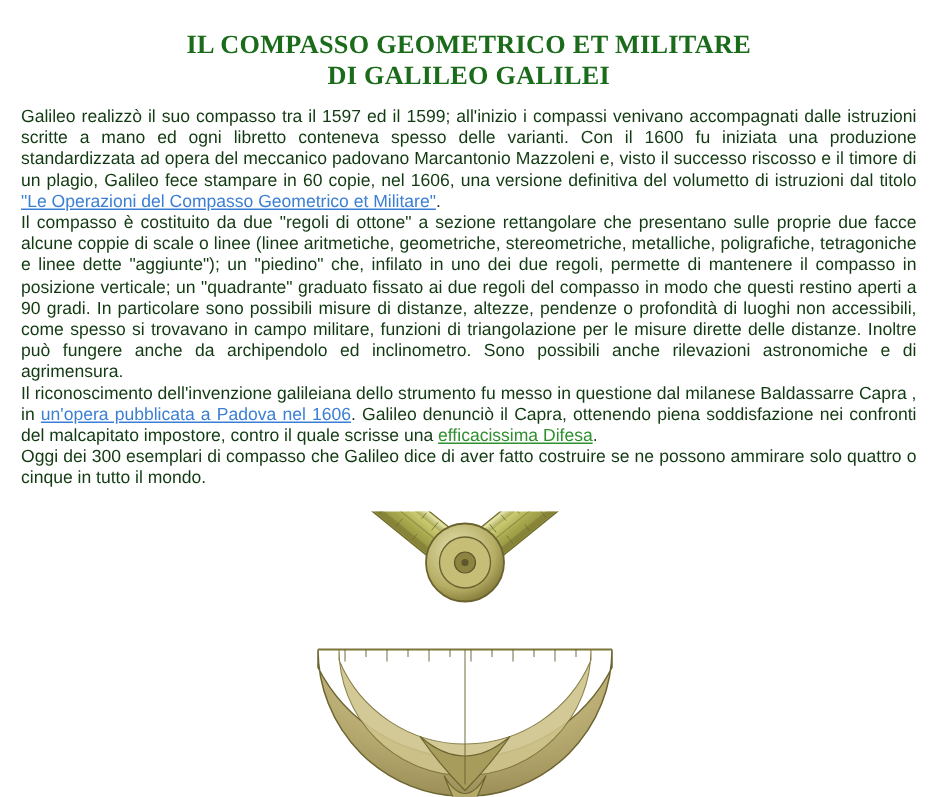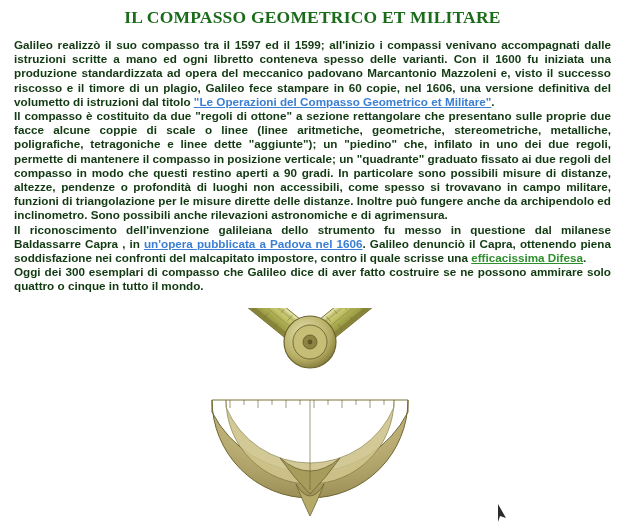--- a/index.html
+++ b/index.html
@@ -14,40 +14,39 @@
     overflow: hidden;
   }
   .page {
     width: 625px;
     height: 531px;
     position: relative;
     box-sizing: border-box;
   }
   .title-block {
     text-align: center;
-    padding-top: 7px;
+    padding-top: 19px;
   }
   .title-line {
     color: #1a6b1a;
     font-family: "Liberation Serif", serif;
     font-weight: bold;
     font-size: 17.5px;
     letter-spacing: 0.2px;
     line-height: 21px;
   }
   .body-text {
     margin: 10px 14px 0 14px;
     color: #123a12;
     font-size: 11.7px;
     line-height: 14.2px;
     text-align: justify;
   }
   .para {
     margin: 0 0 0 0;
-    font-weight: bold;
   }
   .para + .para {
     margin-top: 0px;
   }
   .lnk {
     color: #3b7fd4;
     text-decoration: underline;
     cursor: pointer;
   }
   .lnk-green {
@@ -65,20 +64,21 @@
     display: block;
   }
 </style>
 </head>
 <body>
 
 <div class="page">
 
   <div class="title-block">
     <div class="title-line">IL COMPASSO GEOMETRICO ET MILITARE</div>
+    <div class="title-line">DI GALILEO GALILEI</div>
   </div>
 
   <div class="body-text">
 
     <p class="para"><span>Galileo realizzò il suo compasso tra il 1597 ed il 1599; all'inizio i compassi venivano accompagnati dalle istruzioni scritte a mano ed ogni libretto conteneva spesso delle varianti. Con il 1600 fu iniziata una produzione standardizzata ad opera del meccanico padovano Marcantonio Mazzoleni e, visto il successo riscosso e il timore di un plagio, Galileo fece stampare in 60 copie, nel 1606, una versione definitiva del volumetto di istruzioni dal titolo </span><a class="lnk">"Le Operazioni del Compasso Geometrico et Militare"</a><span>.</span></p>
 
     <p class="para"><span>Il compasso è costituito da due "regoli di ottone" a sezione rettangolare che presentano sulle proprie due facce alcune coppie di scale o linee (linee aritmetiche, geometriche, stereometriche, metalliche, poligrafiche, tetragoniche e linee dette "aggiunte"); un "piedino" che, infilato in uno dei due regoli, permette di mantenere il compasso in posizione verticale; un "quadrante" graduato fissato ai due regoli del compasso in modo che questi restino aperti a 90 gradi. In particolare sono possibili misure di distanze, altezze, pendenze o profondità di luoghi non accessibili, come spesso si trovavano in campo militare, funzioni di triangolazione per le misure dirette delle distanze. Inoltre può fungere anche da archipendolo ed inclinometro. Sono possibili anche rilevazioni astronomiche e di agrimensura.</span></p>
 
     <p class="para"><span>Il riconoscimento dell'invenzione galileiana dello strumento fu messo in questione dal milanese Baldassarre Capra , in </span><a class="lnk">un'opera pubblicata a Padova nel 1606</a><span>. Galileo denunciò il Capra, ottenendo piena soddisfazione nei confronti del malcapitato impostore, contro il quale scrisse una </span><a class="lnk-green">efficacissima Difesa</a><span>.</span></p>
 

